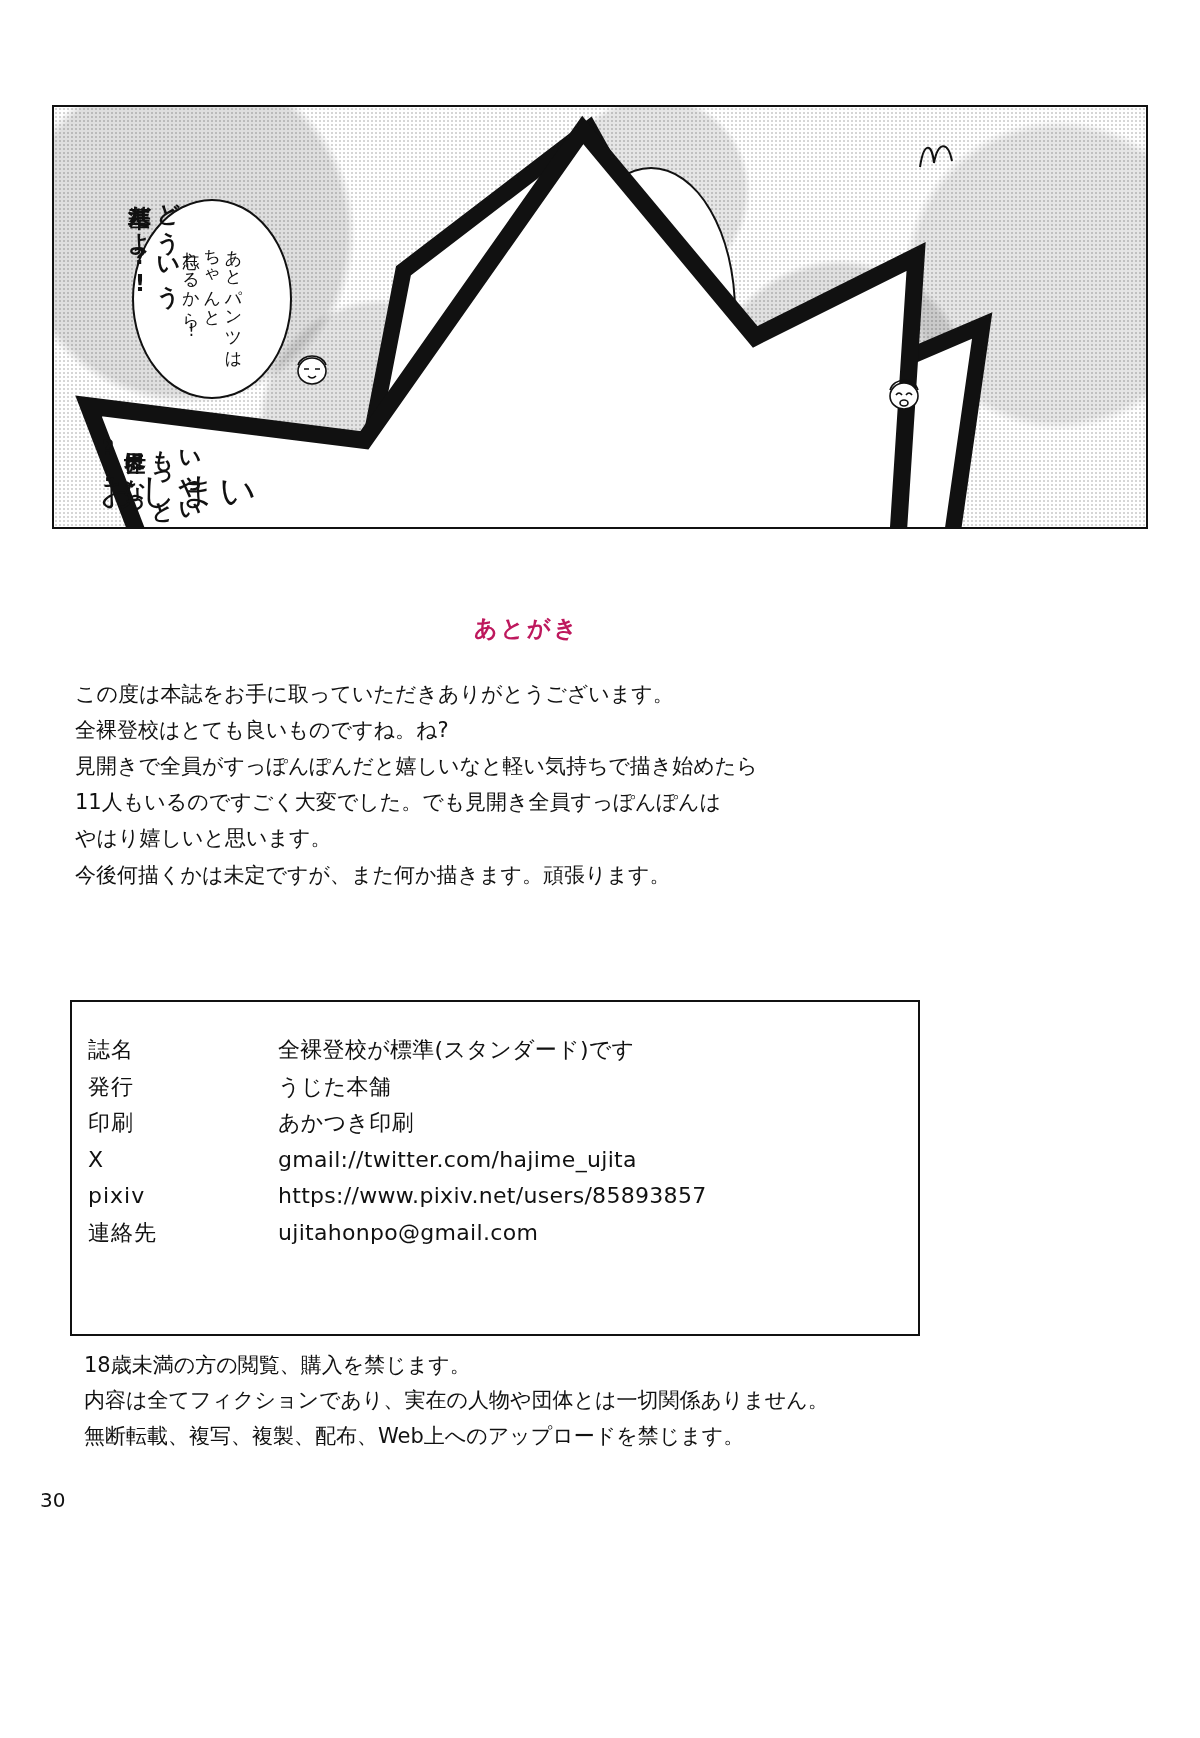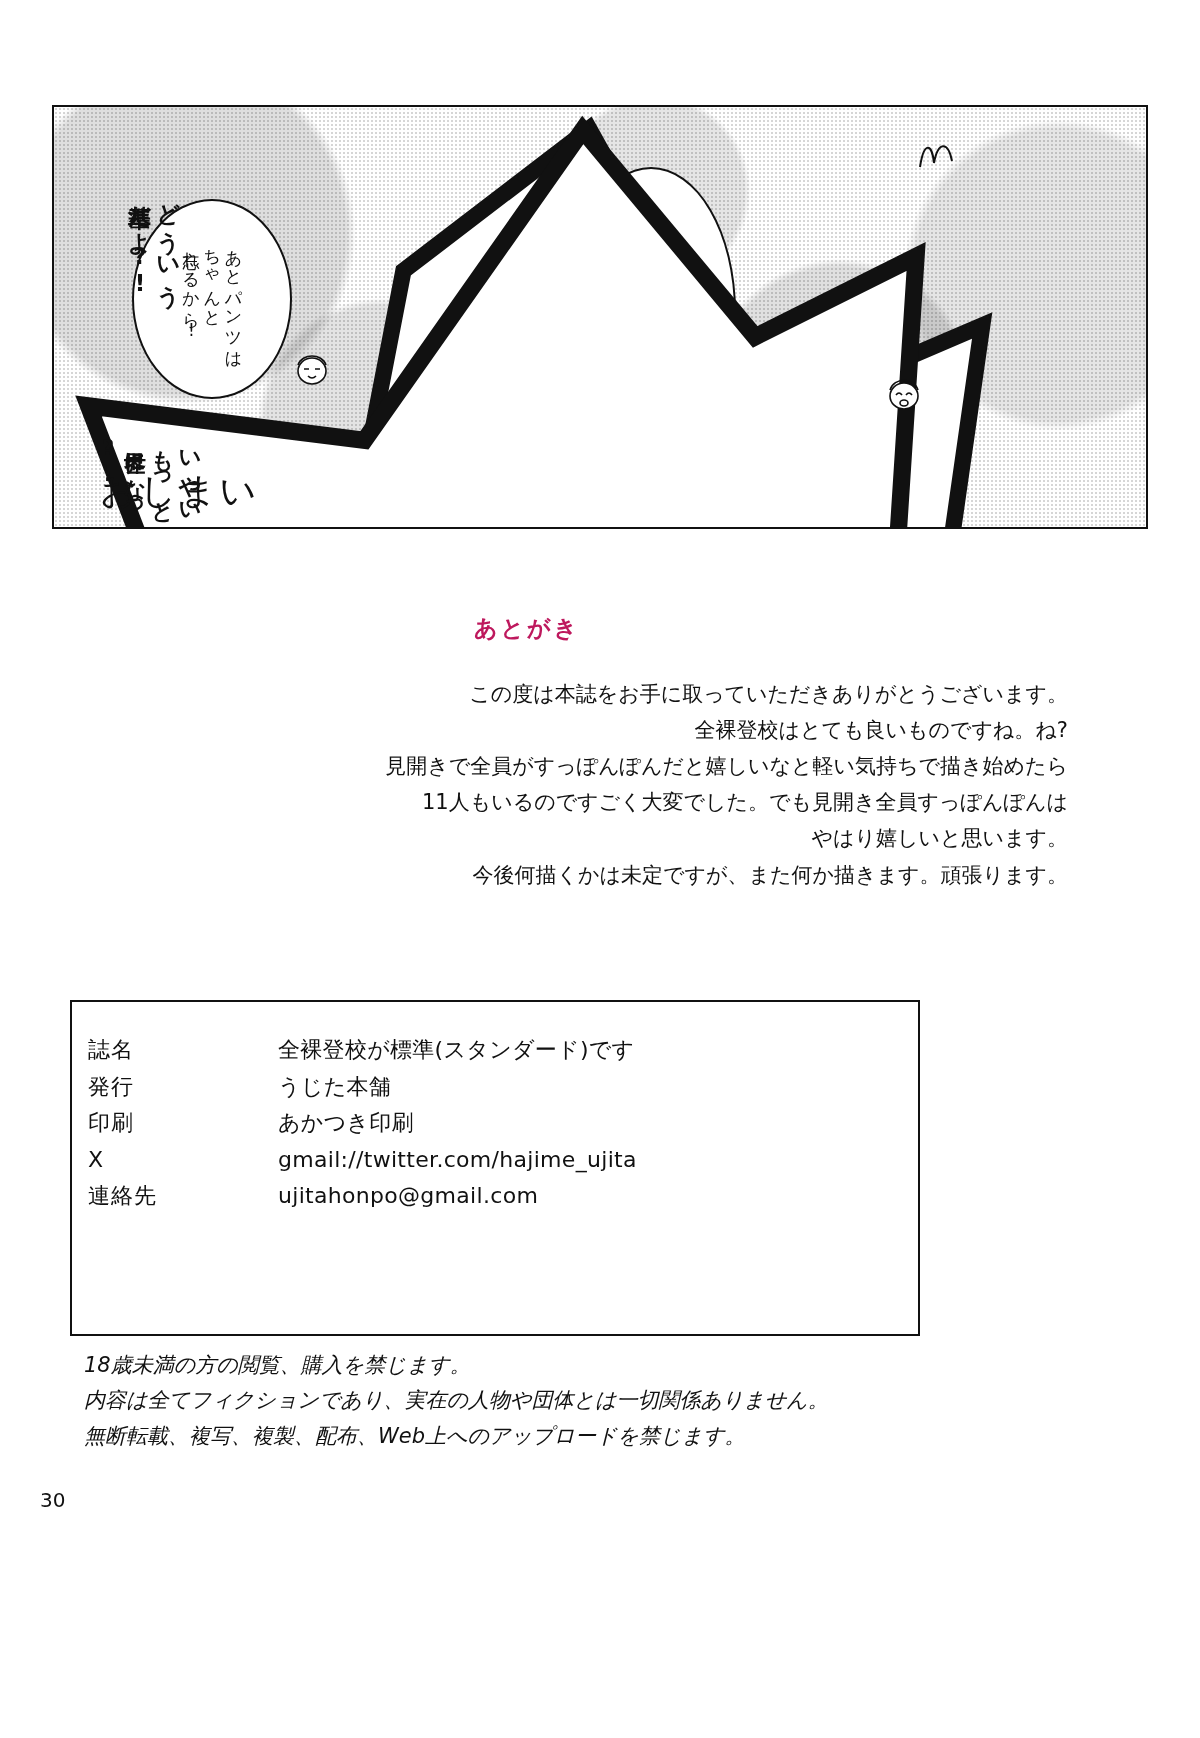--- a/index.html
+++ b/index.html
@@ -129,29 +129,28 @@
     left: 474px;
     top: 613px;
     font-family: "DejaVu Sans", "Liberation Sans", sans-serif;
     font-size: 23px;
     font-weight: 700;
     letter-spacing: 3px;
     color: #be185d;
   }
   #afterword-body {
     position: absolute;
-    left: 68px;
+    left: 75px;
     top: 676px;
     width: 1000px;
     font-family: "DejaVu Sans", "Liberation Sans", sans-serif;
     font-size: 21px;
     line-height: 1.72;
     color: #111;
     white-space: pre-line;
-    text-align: right;
   }
 
   
   #colophon-box {
     position: absolute;
     left: 70px;
     top: 1000px;
     width: 850px;
     height: 336px;
     border: 2px solid #111;
@@ -183,21 +182,20 @@
   #notices {
     position: absolute;
     left: 84px;
     top: 1348px;
     width: 1000px;
     font-family: "DejaVu Sans", "Liberation Sans", sans-serif;
     font-size: 21px;
     line-height: 1.68;
     color: #111;
     white-space: pre-line;
-    font-style: italic;
   }
 
   
   #page-number {
     position: absolute;
     left: 40px;
     top: 1488px;
     font-family: "DejaVu Sans", "Liberation Sans", sans-serif;
     font-size: 20px;
     color: #111;
@@ -291,20 +289,24 @@
     </tr>
     <tr>
       <td class="label">印刷</td>
       <td class="value">あかつき印刷</td>
     </tr>
     <tr>
       <td class="label">X</td>
       <td class="value">gmail://twitter.com/hajime_ujita</td>
     </tr>
     <tr>
+      <td class="label">pixiv</td>
+      <td class="value">https://www.pixiv.net/users/85893857</td>
+    </tr>
+    <tr>
       <td class="label">連絡先</td>
       <td class="value">ujitahonpo@gmail.com</td>
     </tr>
   </tbody>
 </table>
 
 <div id="notices">18歳未満の方の閲覧、購入を禁じます。
 内容は全てフィクションであり、実在の人物や団体とは一切関係ありません。
 無断転載、複写、複製、配布、Web上へのアップロードを禁じます。</div>
 

